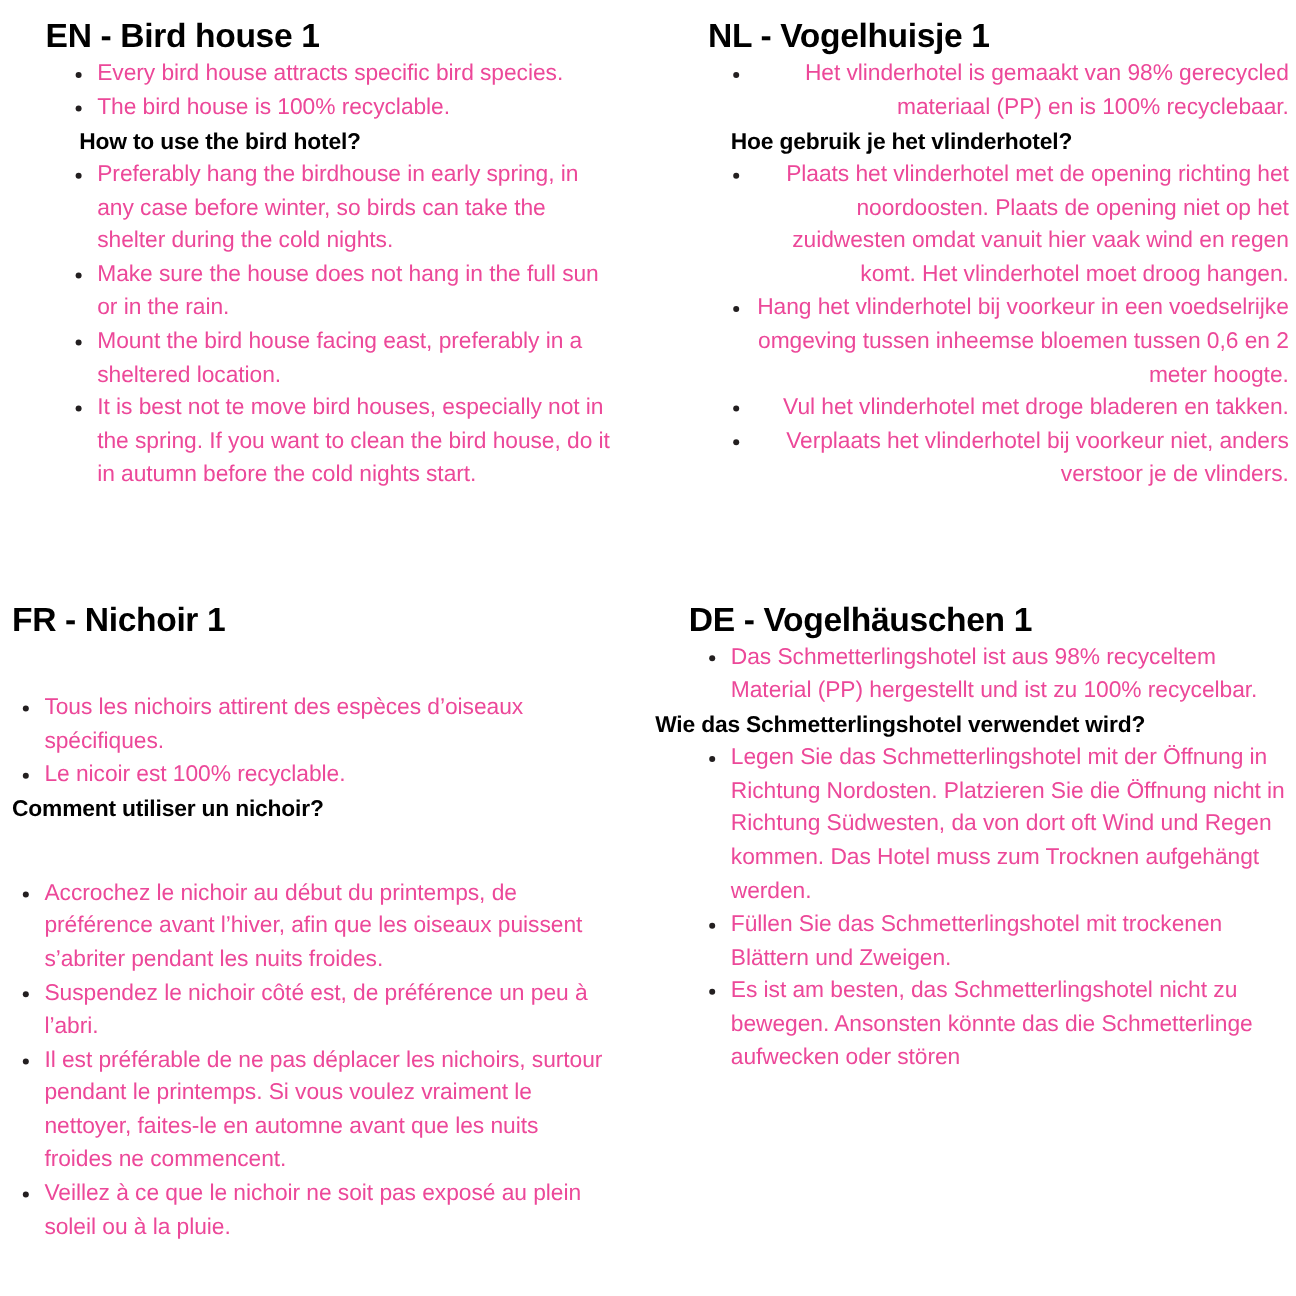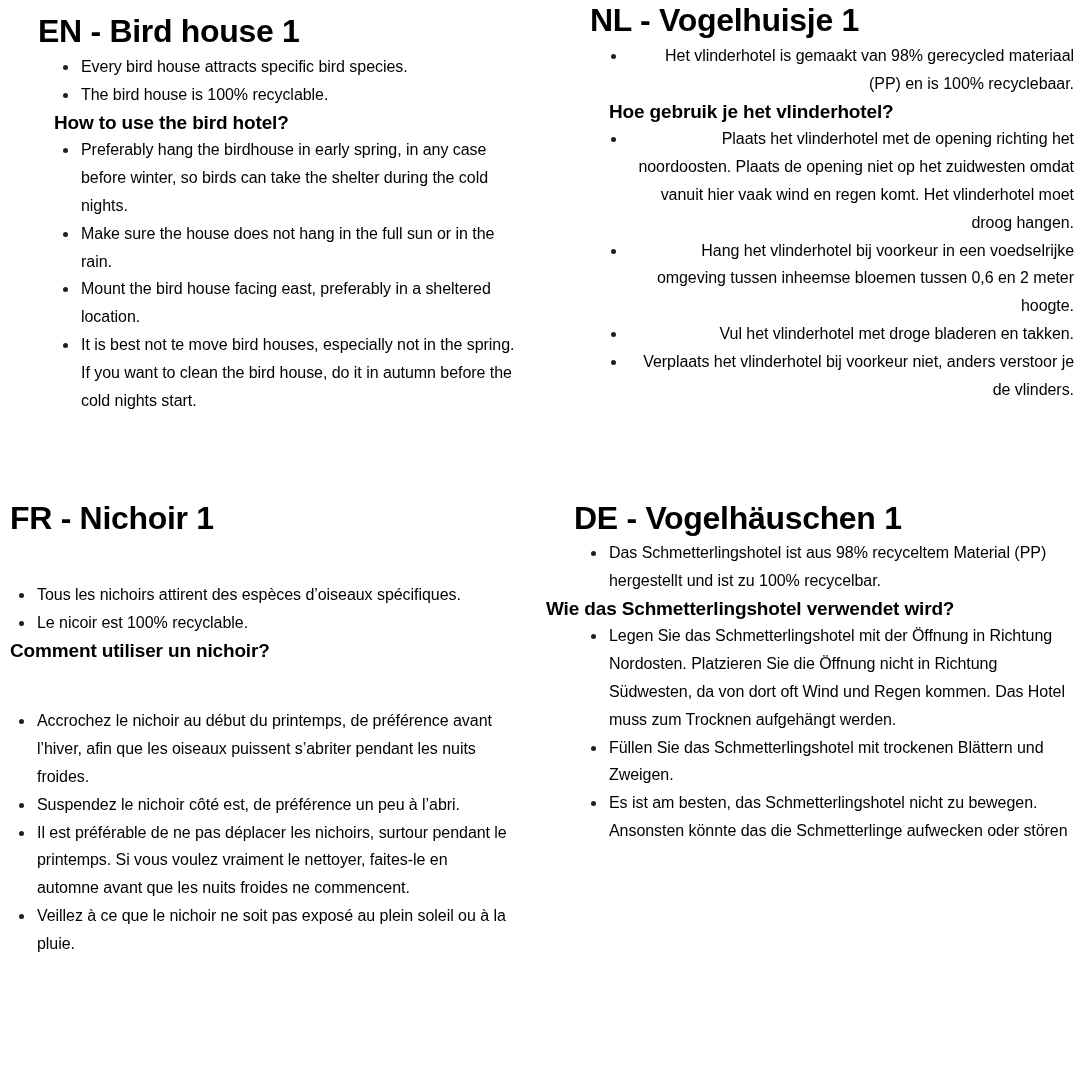--- a/index.html
+++ b/index.html
@@ -25,63 +25,63 @@
     background: #ffffff;
   }
 
   .panel {
     position: relative;
     overflow: hidden;
   }
 
   
   .panel-en { padding: 14px 24px 0 38px; }
-  .panel-nl { padding: 3px 6px 0 50px; }
+  .panel-nl { padding: 14px 6px 0 50px; }
   .panel-fr { padding: 6px 30px 0 10px; }
   .panel-de { padding: 6px 4px  0 34px; }
 
   
   .title {
-    font-size: 32px;
+    font-size: 28px;
     font-weight: bold;
     color: #000000;
     letter-spacing: -0.3px;
     line-height: 1.12;
     margin-bottom: 3px;
     white-space: nowrap;
   }
   .panel-fr .title,
   .panel-de .title { margin-bottom: 2px; }
 
   
   .subheading {
     font-size: 19px;
     font-weight: bold;
     color: #000000;
     line-height: 1.26;
     margin: 3px 0 1px 0;
     letter-spacing: -0.15px;
     white-space: nowrap;
   }
-  .panel-en .subheading { margin-left: 16px; }
+  .panel-en .subheading { margin-left: 28px; }
   .panel-nl .subheading { margin-left: 19px; }
   .panel-fr .subheading { margin-left: 0; }
   .panel-de .subheading { margin-left: -28px; }
 
   
   ul.bullets {
     list-style: none;
     margin: 0;
     padding: 0;
   }
   ul.bullets li {
     position: relative;
-    font-size: 16px;
+    font-size: 19px;
     line-height: 27.8px;
-    color: #000000;
+    color: #ec4899;
     padding-left: 25px;
     margin-bottom: 0px;
     letter-spacing: -0.05px;
   }
   ul.bullets li::before {
     content: "";
     position: absolute;
     left: 7px;
     top: 12px;
     width: 5px;

